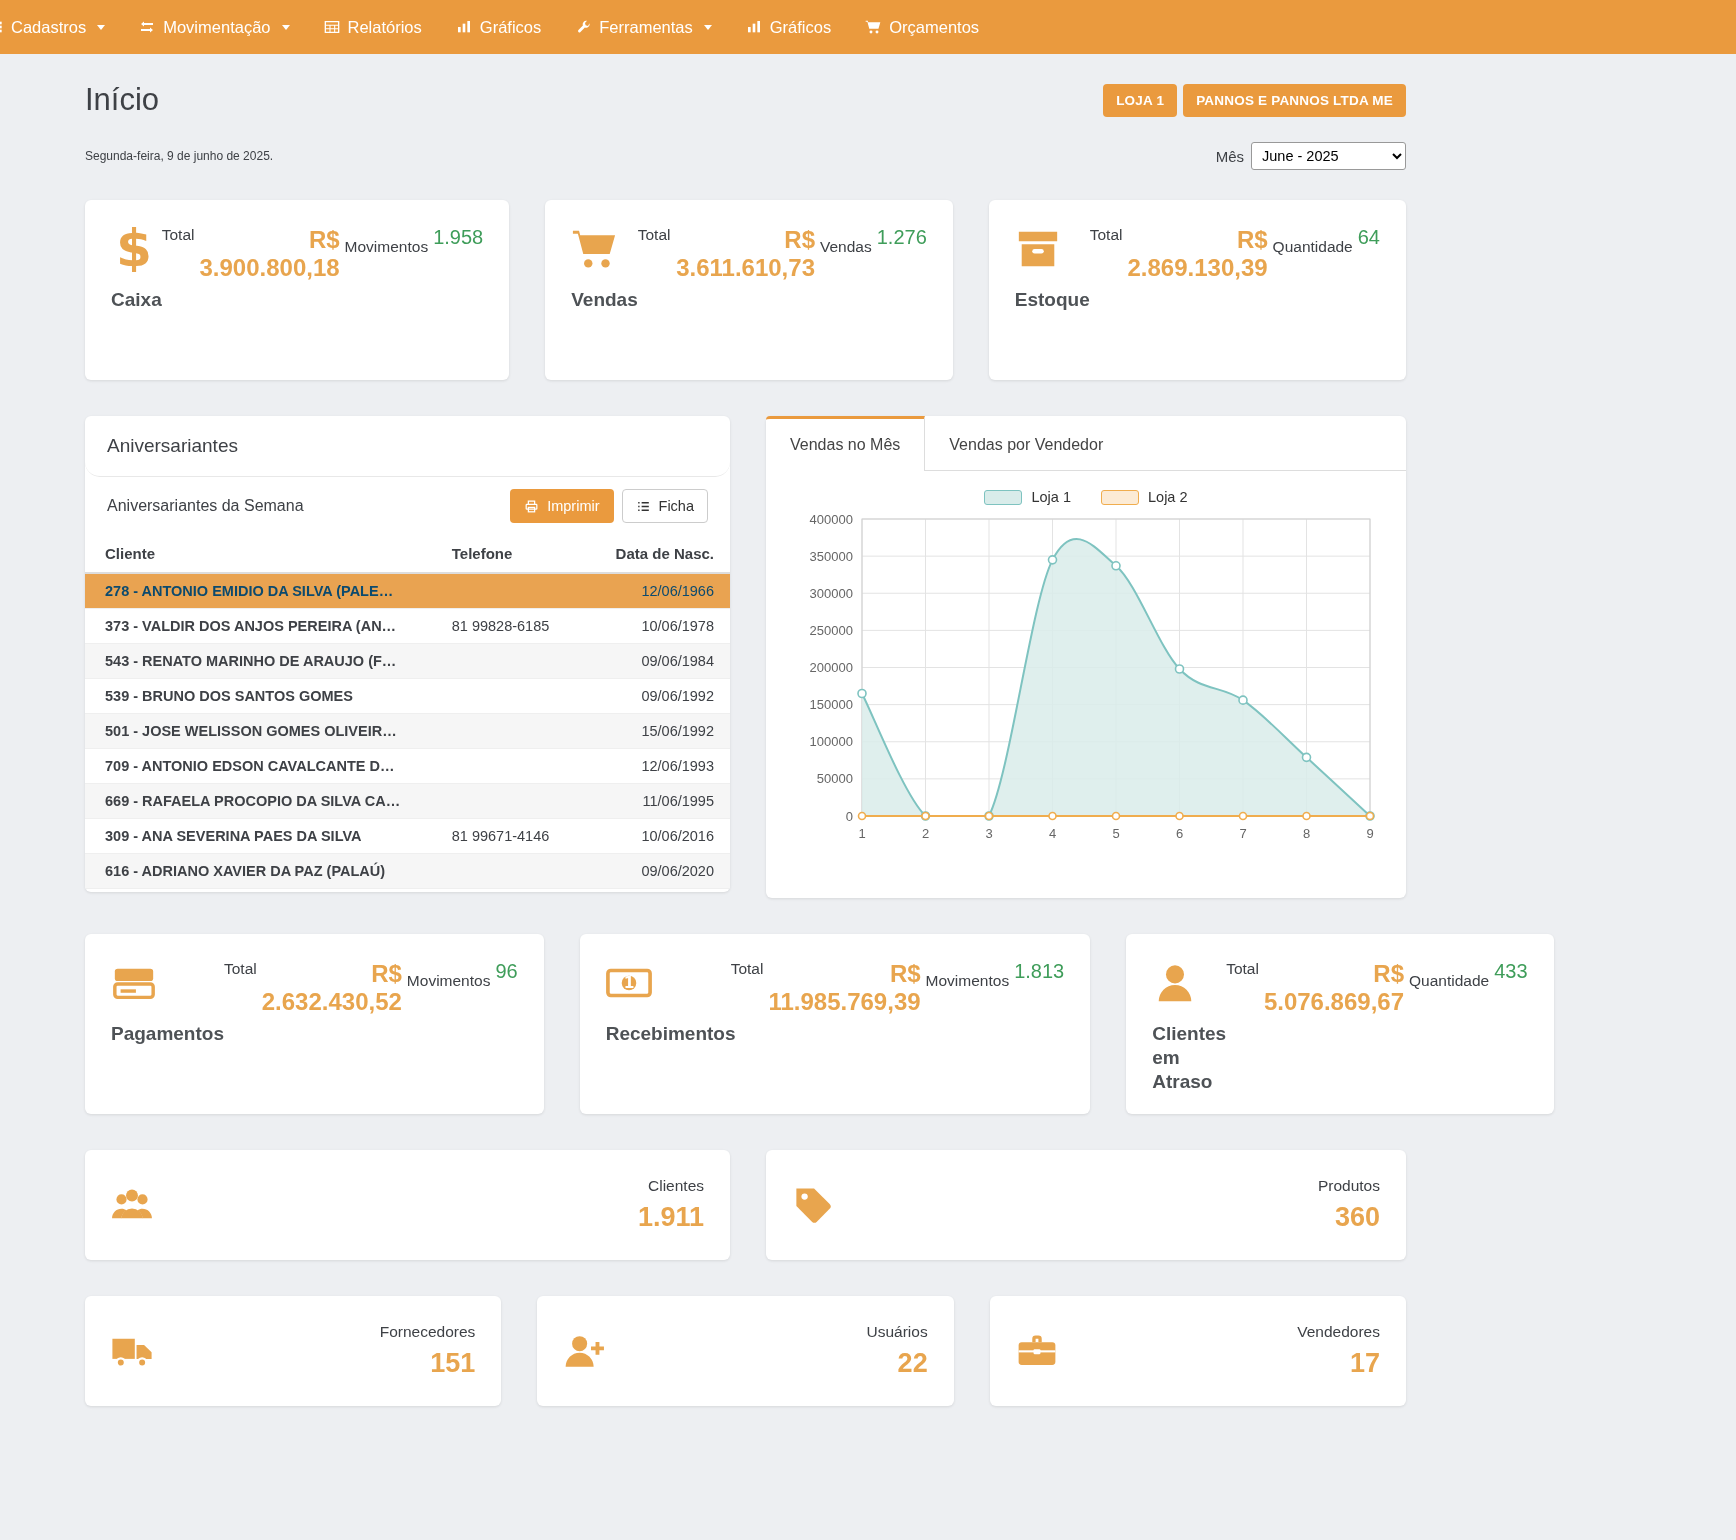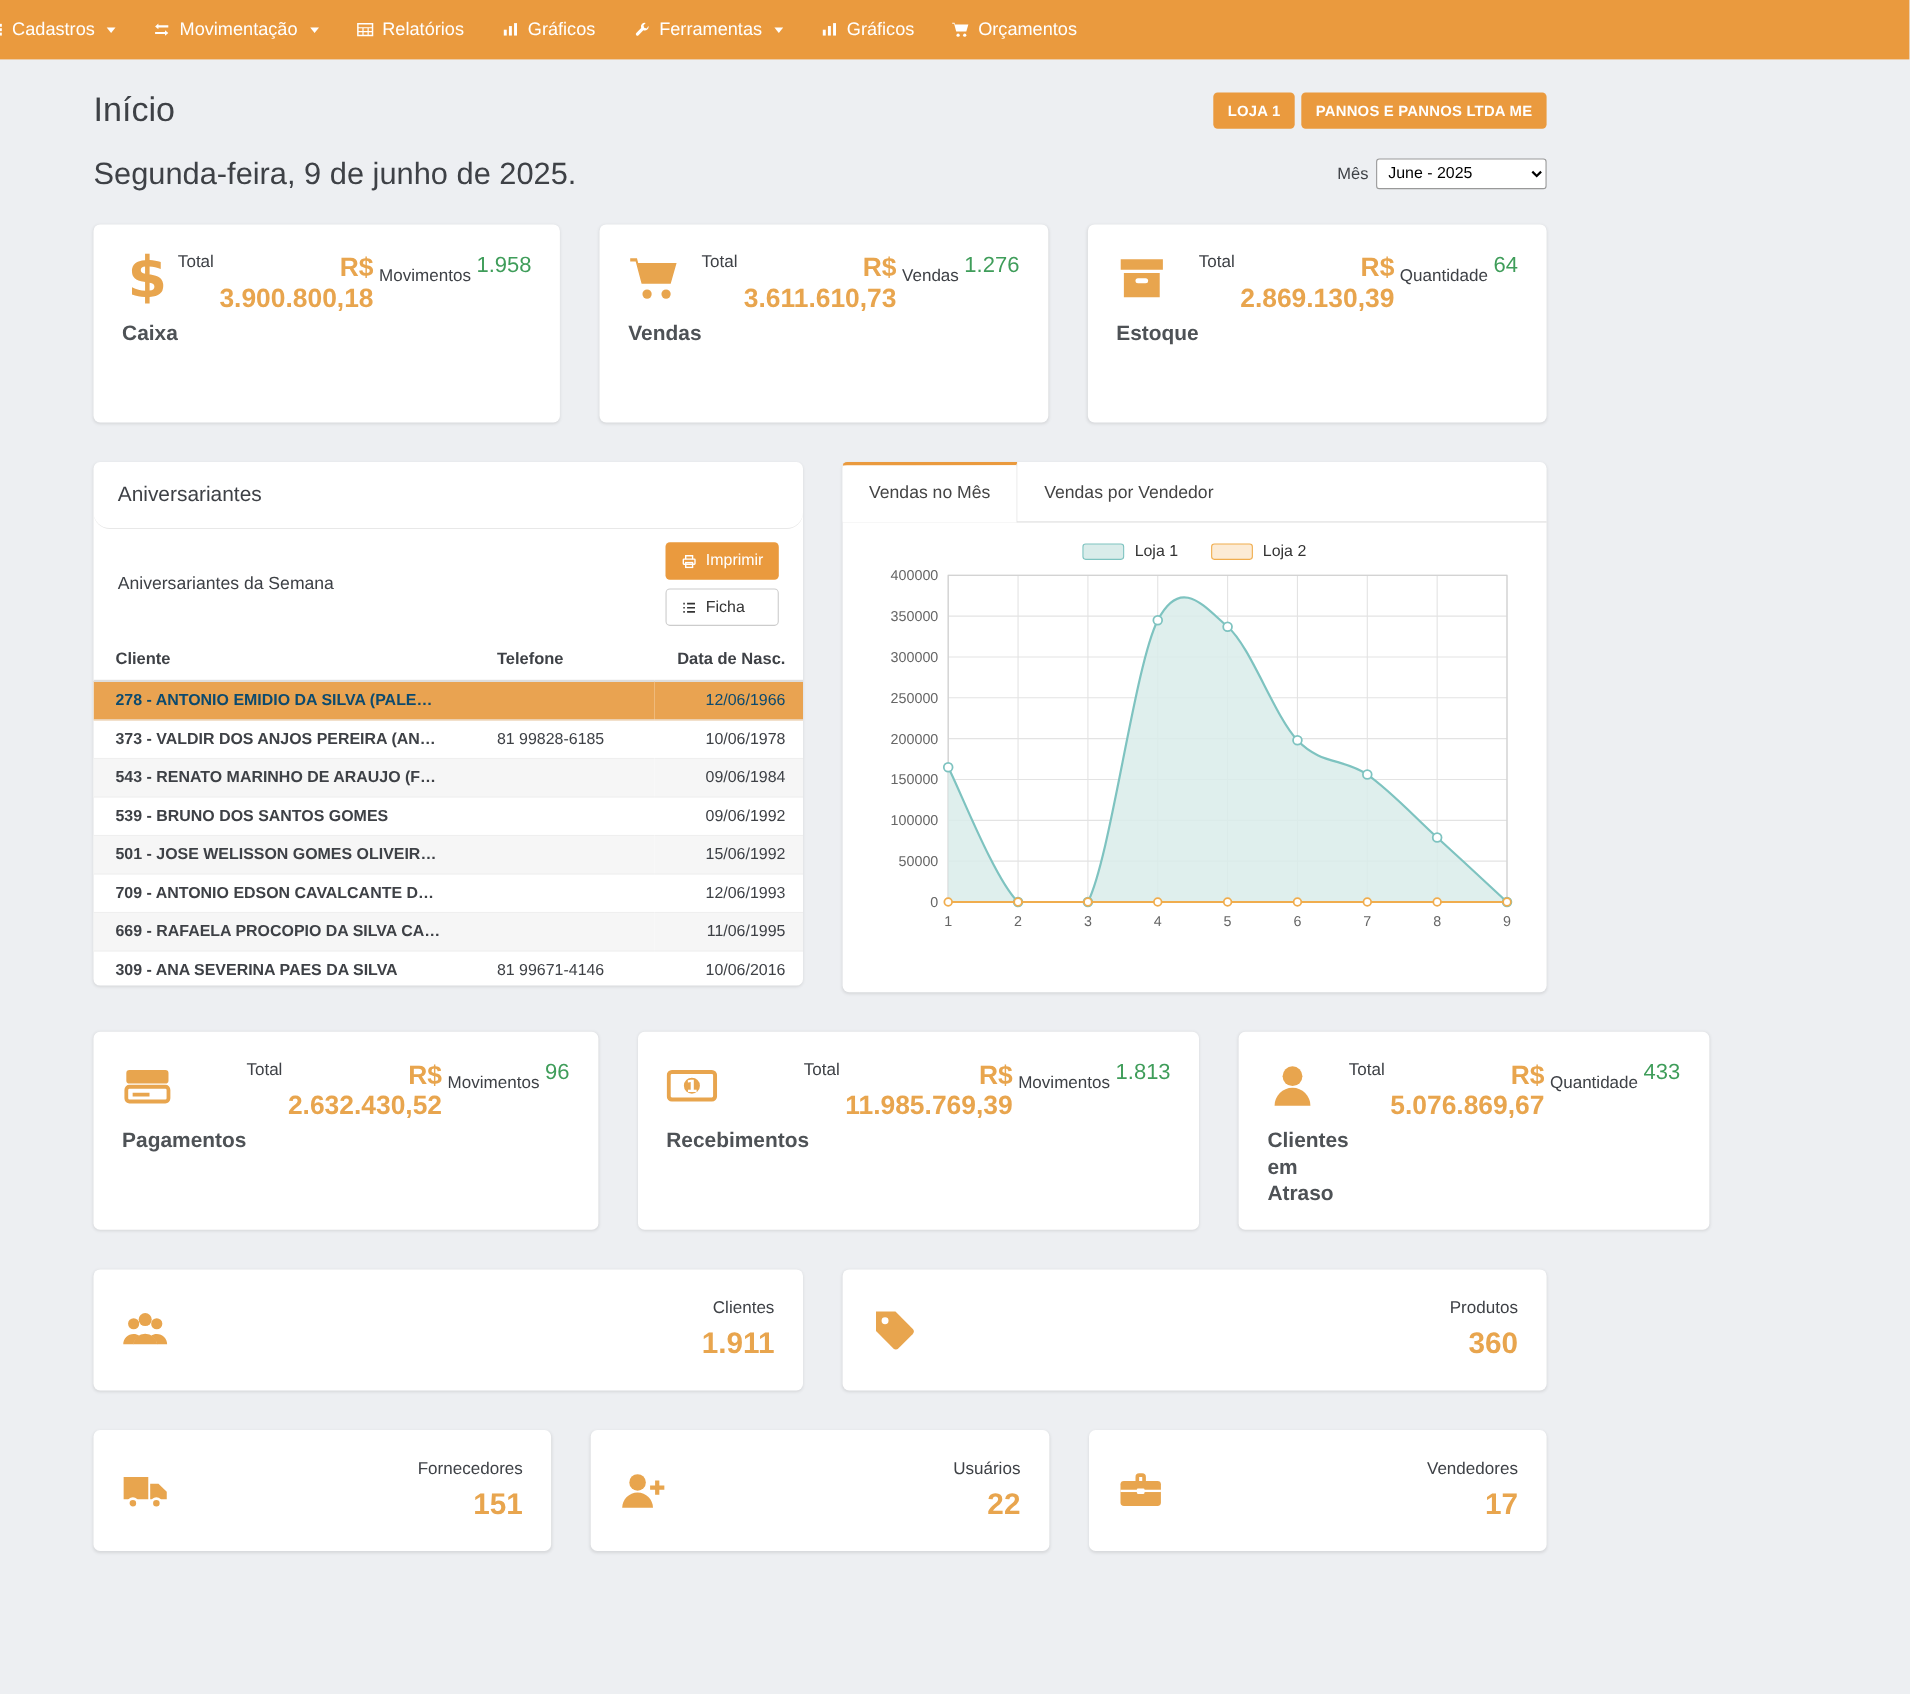--- a/index.html
+++ b/index.html
@@ -21,21 +21,21 @@
   .caret{width:0;height:0;border-left:4px solid transparent;border-right:4px solid transparent;border-top:5px solid #fff;margin-left:3px;}
   .ic{display:inline-flex;align-items:center;justify-content:center;}
   .ic svg{display:block;}
   
   .container{width:1321px;margin-left:85px;}
   .page-head{display:flex;justify-content:space-between;align-items:center;margin-top:28px;}
   .page-title{font-size:31px;font-weight:400;margin:0;}
   .head-buttons{display:flex;gap:6px;}
   .pill-btn{background:var(--accent);color:#fff;font-weight:bold;font-size:13.5px;padding:9px 13px;border-radius:4px;border:none;font-family:inherit;letter-spacing:.2px;cursor:pointer;}
   .date-row{display:flex;justify-content:space-between;align-items:center;margin-top:24px;margin-bottom:30px;}
-  .date-text{font-size:28px;}
+  .date-text{font-size:12px;}
   .month-box{font-size:15px;display:flex;align-items:center;gap:7px;}
   .month-box select{font-size:14.5px;padding:4px 6px;border:1px solid #999;border-radius:3px;background:#fff;width:155px;font-family:inherit;}
   .card{background:#fff;border-radius:6px;box-shadow:0 1px 3px rgba(0,0,0,.10);}
   .cards-row{display:flex;gap:36px;margin-bottom:36px;}
   
   .stat-card{flex:1;display:flex;justify-content:space-between;padding:26px 26px 22px;height:180px;}
   .stat-left{display:flex;flex-direction:column;gap:16px;align-items:flex-start;}
   .stat-icon{color:var(--money);}
   .stat-name{font-weight:bold;font-size:19px;color:#4e5256;max-width:125px;line-height:1.25;}
   .stat-right{text-align:right;display:flex;flex-direction:row;gap:5px;}
@@ -43,21 +43,21 @@
   .money{font-size:24px;font-weight:bold;color:var(--money);}
   .sub-lbl{margin-top:12px;}
   .green-num{font-size:20px;color:var(--green);}
   
   .panels-row{display:flex;gap:36px;margin-bottom:36px;}
   .birthday-panel{width:645px;height:476px;overflow:hidden;}
   .chart-panel{flex:1;height:482px;}
   .panel-title{font-size:19px;padding:19px 22px;border-bottom:1px solid #e8e8e8;border-radius:15px;}
   .sub-row{display:flex;justify-content:space-between;align-items:center;padding:12px 22px;}
   .sub-text{font-size:16px;}
-  .sub-btns{display:flex;gap:8px;flex-direction:column;}
+  .sub-btns{display:flex;gap:8px;}
   .btn-orange{background:var(--accent);color:#fff;border:none;border-radius:4px;font-size:14.5px;padding:9px 14px;display:inline-flex;align-items:center;gap:8px;font-family:inherit;cursor:pointer;}
   .btn-light{background:#fff;color:#333;border:1px solid #ccc;border-radius:4px;font-size:14.5px;padding:8px 13px;display:inline-flex;align-items:center;gap:8px;font-family:inherit;cursor:pointer;}
   table{width:100%;border-collapse:collapse;font-size:14.5px;}
   thead th{text-align:left;font-size:15px;padding:10px 12px;border-bottom:2px solid #ddd;font-weight:bold;}
   thead th:first-child{padding-left:20px;width:55%;}
   thead th:nth-child(2){width:24%;}
   thead th:nth-child(3){text-align:right;padding-right:16px;}
   tbody td{padding:9px 12px;border-bottom:1px solid #efefef;}
   tbody td:first-child{padding-left:20px;font-weight:bold;}
   tbody td:nth-child(3){text-align:right;padding-right:16px;}

